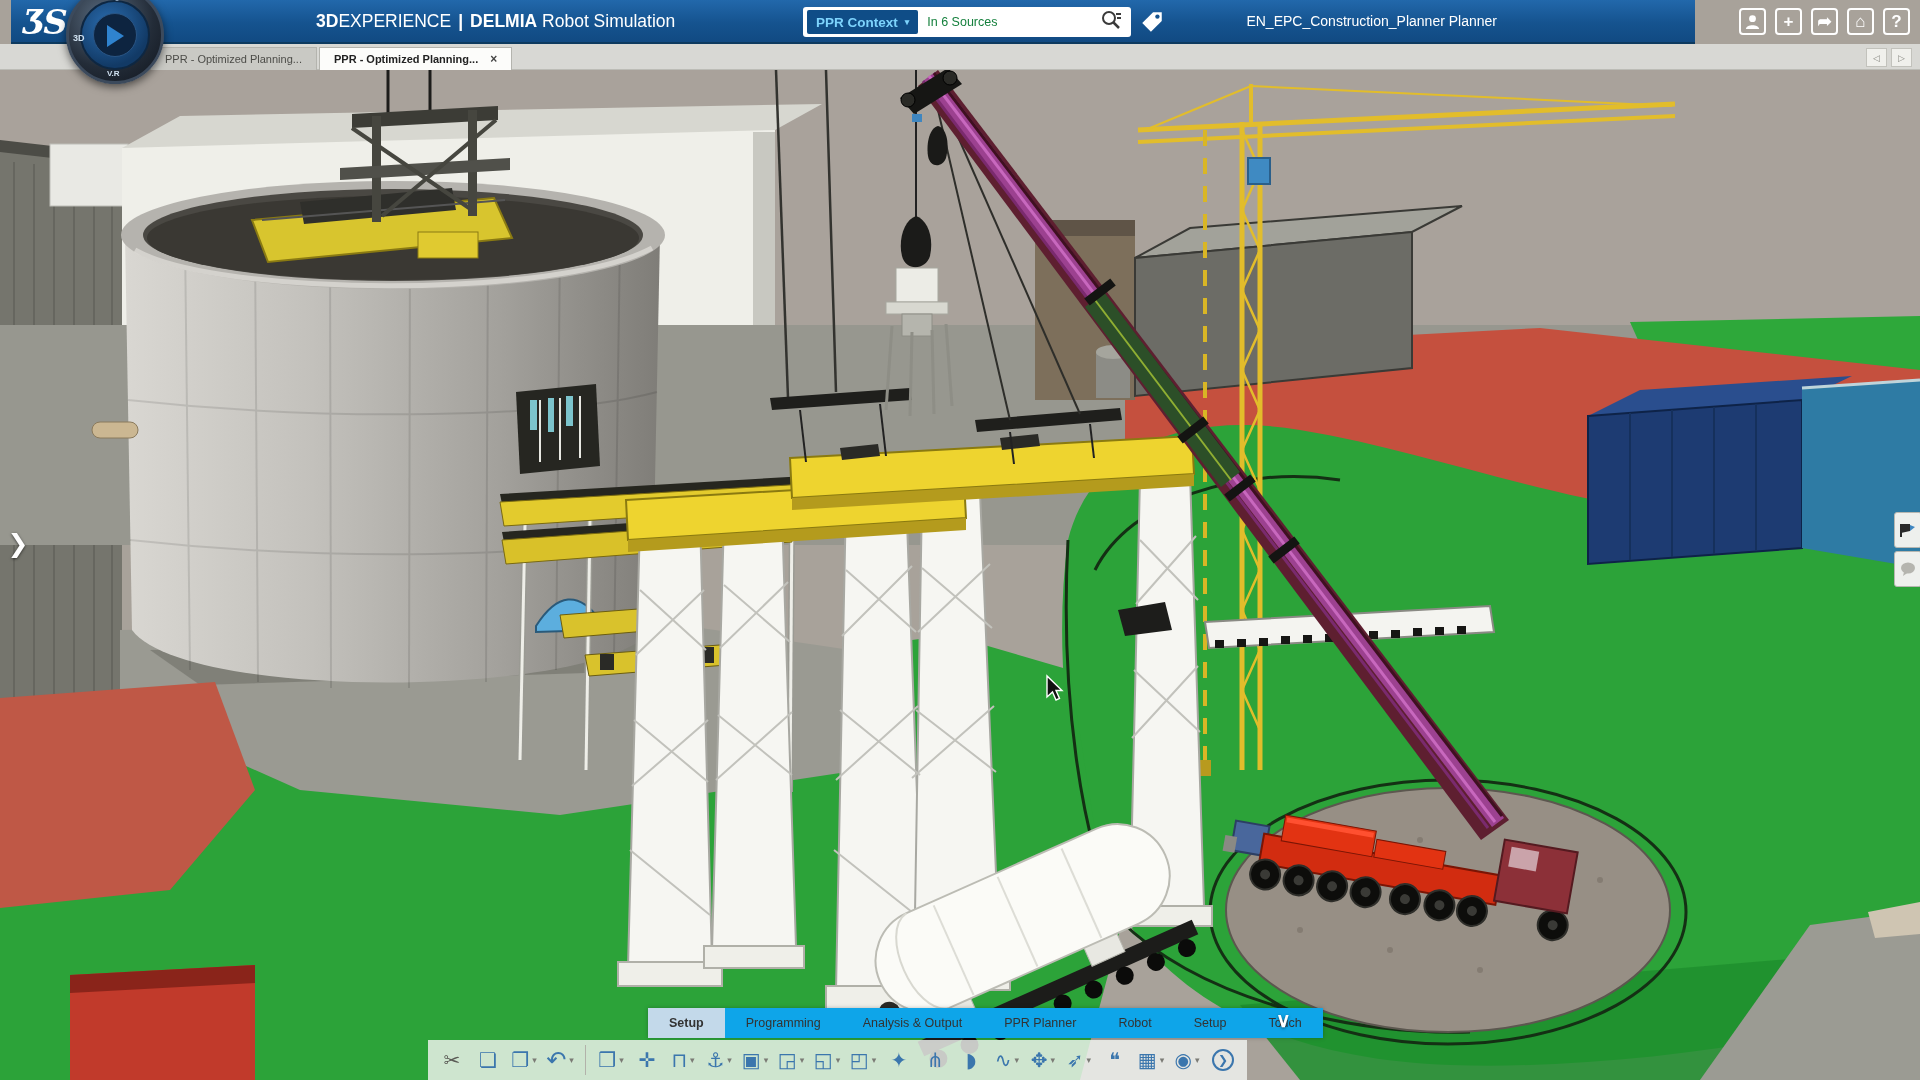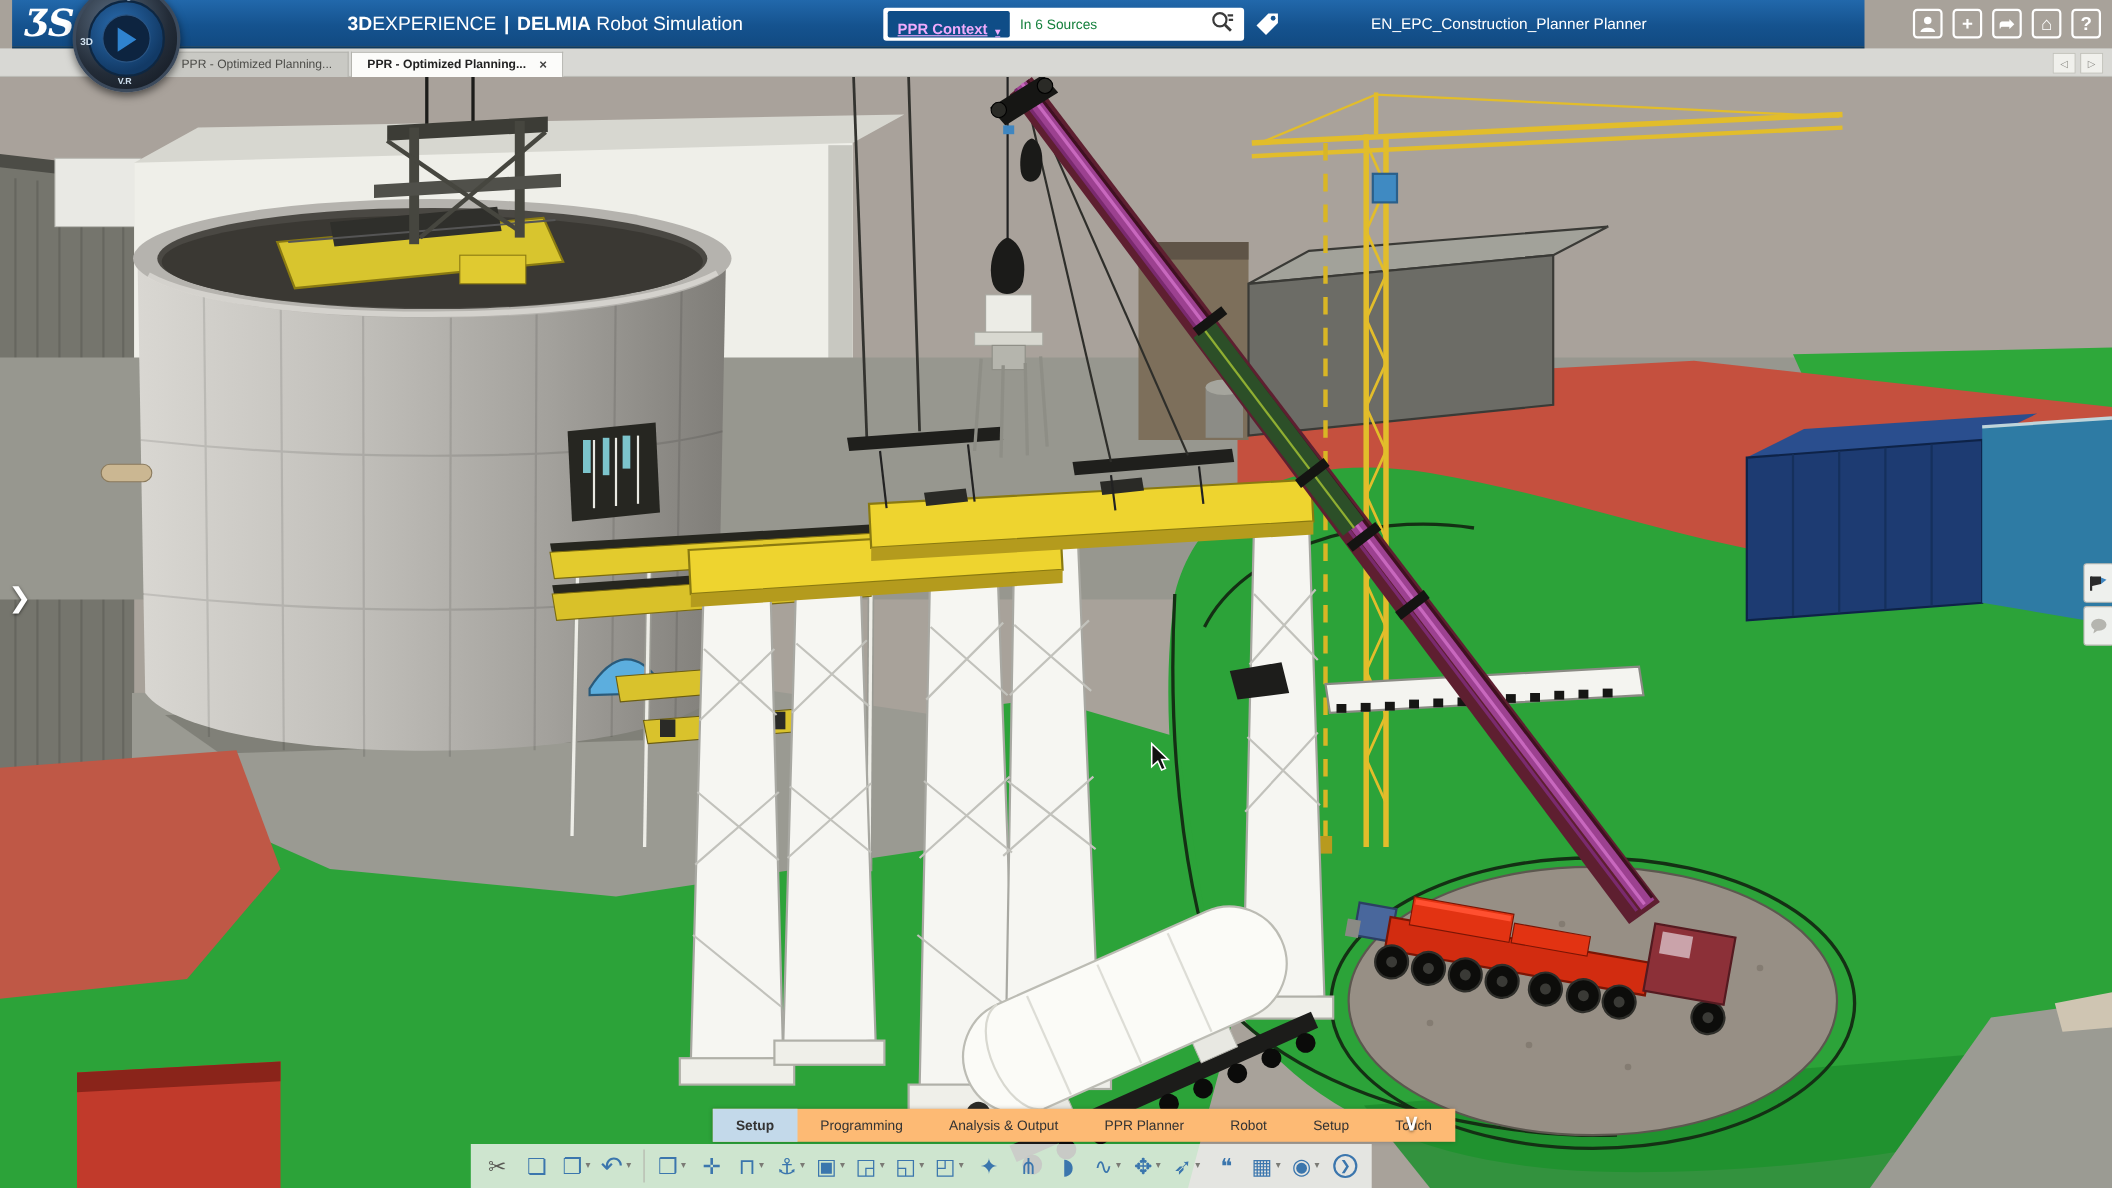--- a/index.html
+++ b/index.html
@@ -25,22 +25,22 @@
     background:#0d2440; border:1px solid #2a5584; }
   .compass .play { position:absolute; left:38px; top:36px; width:0; height:0;
     border-left:17px solid #2f83cf; border-top:11px solid transparent; border-bottom:11px solid transparent; }
   .compass .lbl3d { position:absolute; left:4px; top:44px; color:#cfe0ef; font-size:9px; font-weight:bold; }
   .compass .lblvr { position:absolute; left:38px; bottom:3px; color:#cfe0ef; font-size:8px; font-weight:bold; }
   .compass .tick { position:absolute; left:46px; top:3px; width:4px; height:9px; background:#8fa6bd; border-radius:2px; }
 
   
   .searchbox { position:absolute; left:792px; top:7px; width:328px; height:30px; background:#fff;
     border-radius:3px; display:flex; align-items:center; }
-  .ctxbtn { margin-left:4px; height:24px; background:#0f4d87; border-radius:2px; color:#f0abfc;
-    font-size:13.5px; font-weight:bold; display:flex; align-items:flex-end; padding:0 9px; cursor:pointer;text-decoration:underline; }
+  .ctxbtn { margin-left:4px; height:24px; background:#0f4d87; border-radius:2px; color:#7dd3fc;
+    font-size:13.5px; font-weight:bold; display:flex; align-items:center; padding:0 9px; cursor:pointer; }
   .ctxbtn .caret { font-size:9px; margin-left:7px; }
   .searchph { margin-left:9px; color:#15803d; font-size:12.5px; flex:1; }
   .searchicon { margin-right:9px; }
   .tagbtn { position:absolute; left:1128px; top:9px; width:26px; height:26px; }
 
   
   .userlabel { position:absolute; right:198px; top:13px; color:#fff; font-size:14px; }
   .hicons { position:absolute; left:1728px; top:8px; display:flex; gap:9px; }
   .hbtn { width:27px; height:27px; border:2px solid #fff; border-radius:4px; color:#fff;
     display:flex; align-items:center; justify-content:center; font-size:17px; font-weight:bold; cursor:pointer; }
@@ -64,21 +64,21 @@
   .edgeleft { position:absolute; left:2px; top:523px; width:32px; height:40px; background:transparent;
     border:none; color:#fff; font-size:25px; font-weight:bold; text-shadow:0 1px 3px rgba(0,0,0,.6);
     cursor:pointer; z-index:30; font-family:"DejaVu Sans",sans-serif; }
 
   
   .rightmini { position:absolute; left:1894px; top:512px; display:flex; flex-direction:column; gap:3px; z-index:30; }
   .rmbtn { width:28px; height:36px; background:#eef0ed; border:1px solid #b7b7b1; border-radius:3px;
     display:flex; align-items:center; justify-content:center; cursor:pointer; }
 
   
-  .ribbon { position:absolute; left:648px; top:1008px; height:30px; background:#fdba74;
+  .ribbon { position:absolute; left:648px; top:1008px; height:30px; background:#0ea5e9;
     display:flex; align-items:stretch; z-index:30; box-shadow:0 0 4px rgba(0,0,0,.25); }
   .rtab { display:flex; align-items:center; padding:0 21px; font-size:12.5px; color:#333; cursor:pointer; white-space:nowrap; }
   .rtab.active { background:#c3d9ea; font-weight:bold; }
   .rcollapse { position:absolute; left:1276px; top:1008px; color:#fff; font-size:20px; font-weight:bold;
     text-shadow:0 1px 3px rgba(0,0,0,.55); cursor:pointer; z-index:30; }
 
   
   .icontoolbar { position:absolute; left:428px; top:1040px; height:40px; background:rgba(241,244,240,.82);
     display:flex; align-items:center; padding:0 6px; z-index:30; }
   .tbtn { height:36px; min-width:36px; display:flex; align-items:center; justify-content:center;

